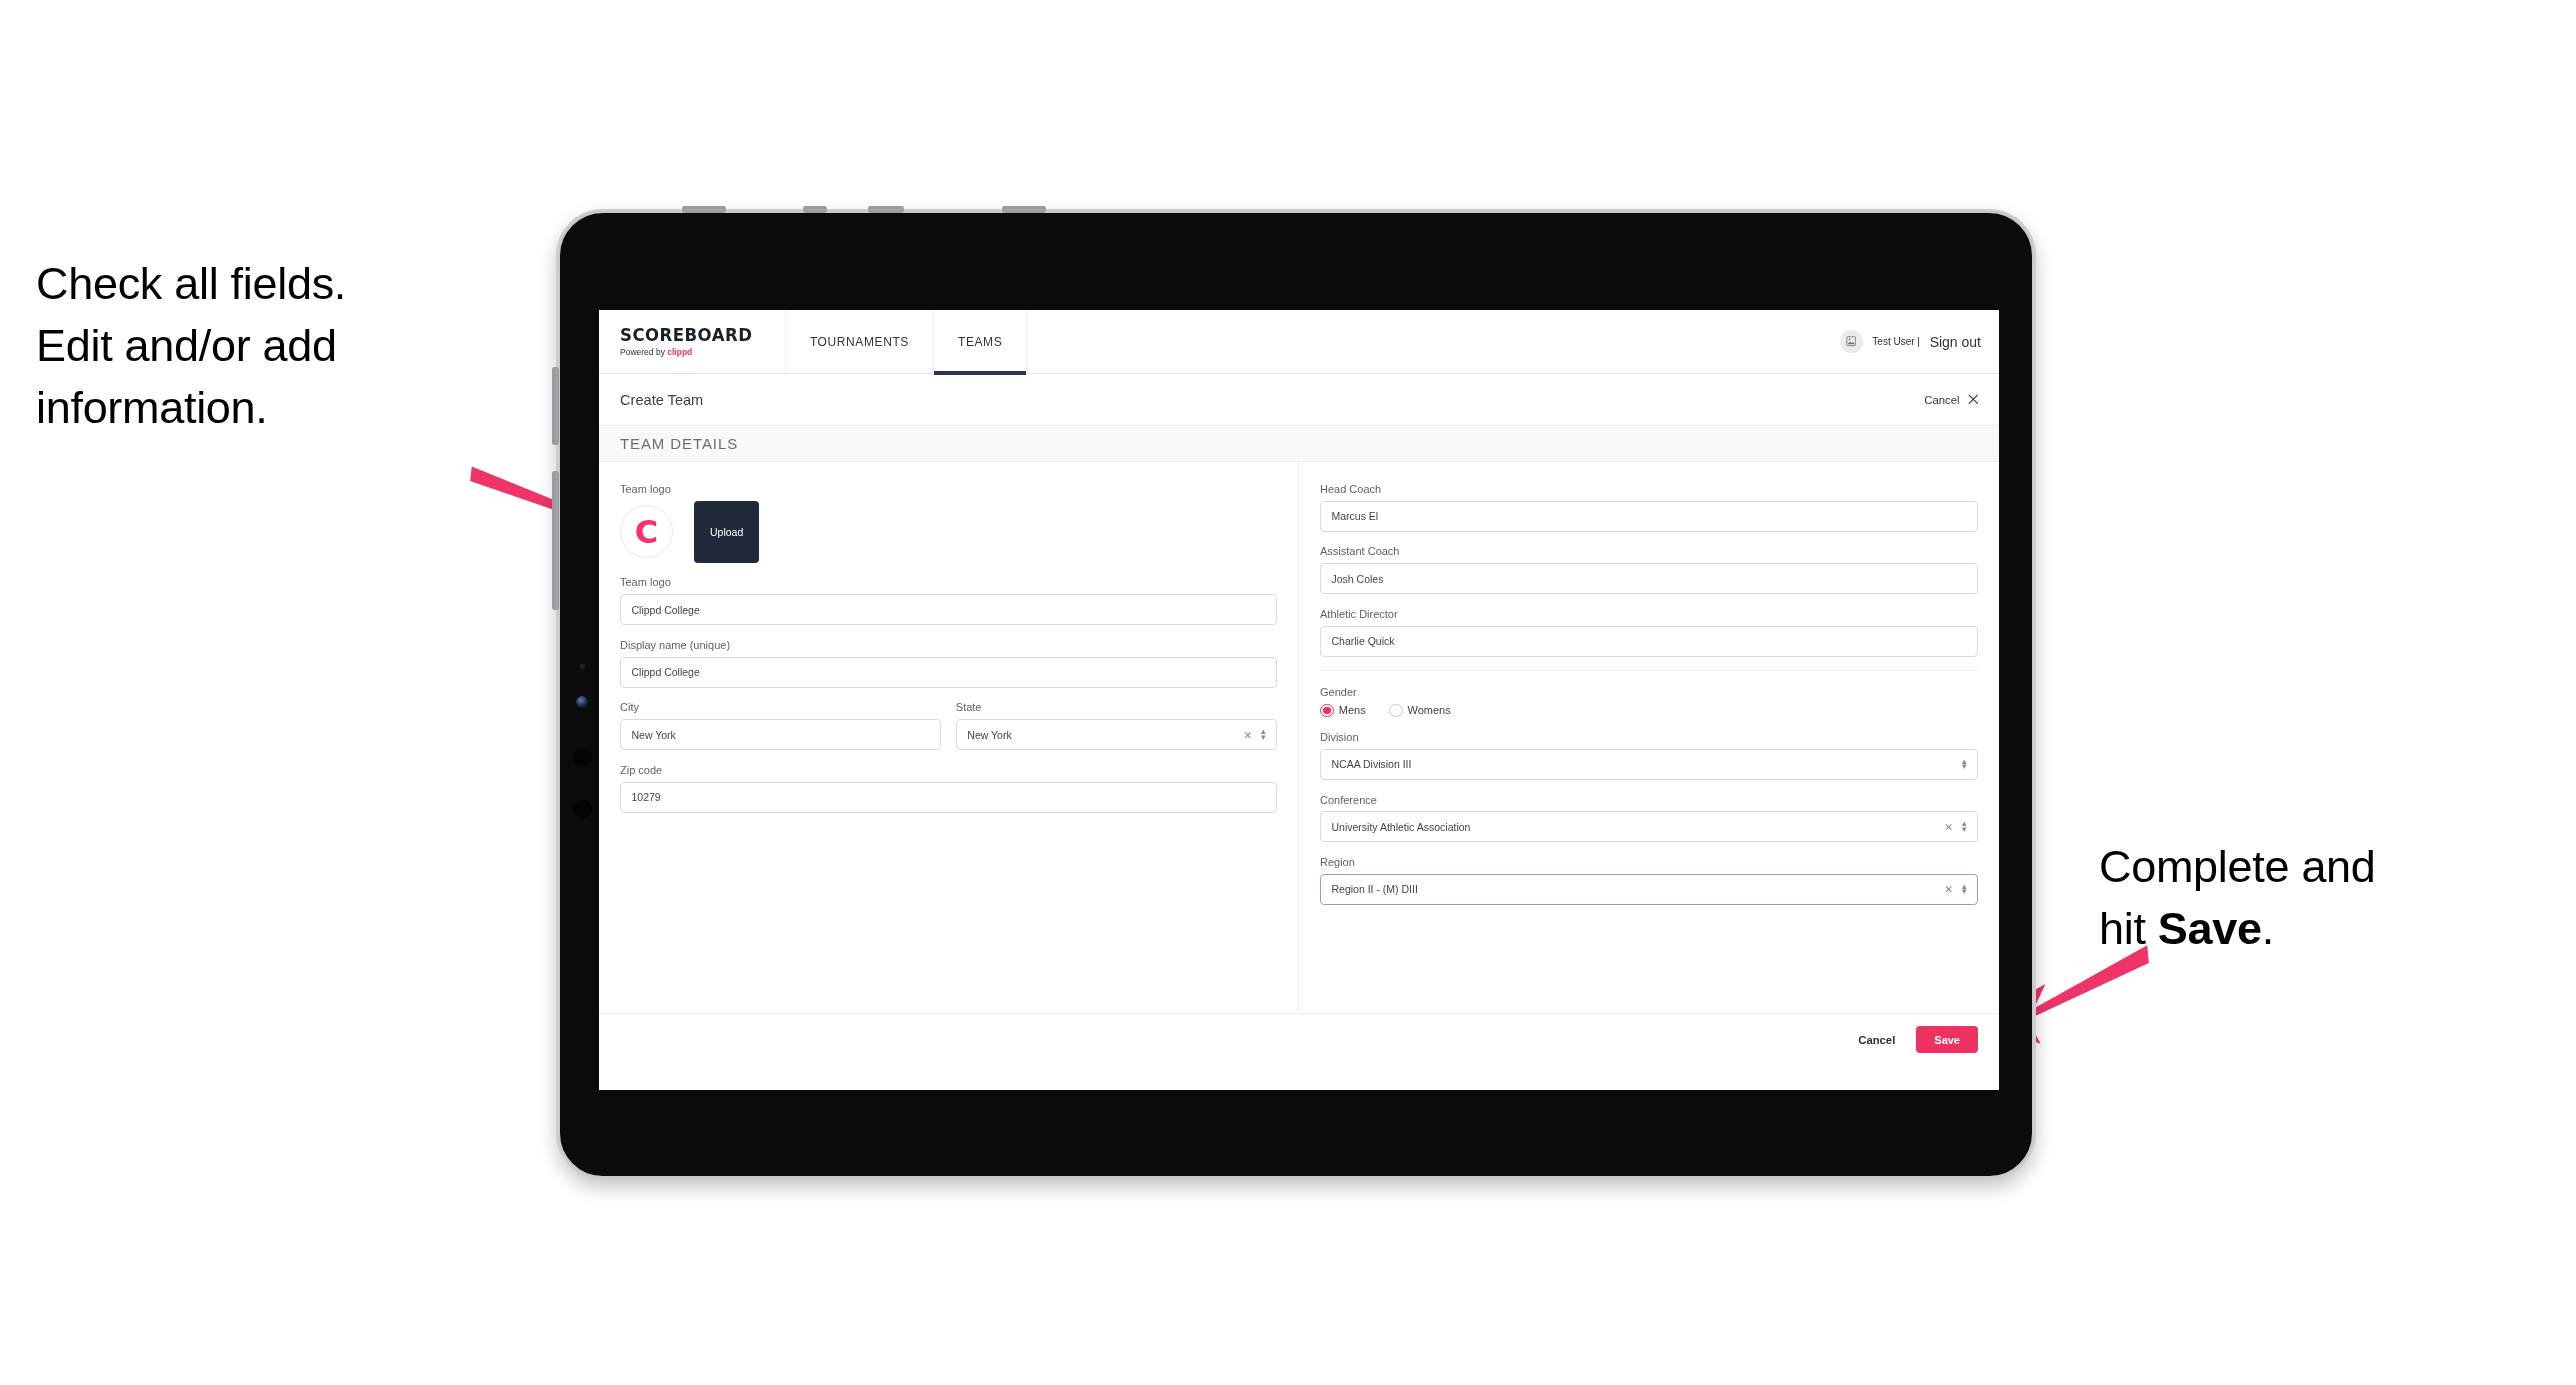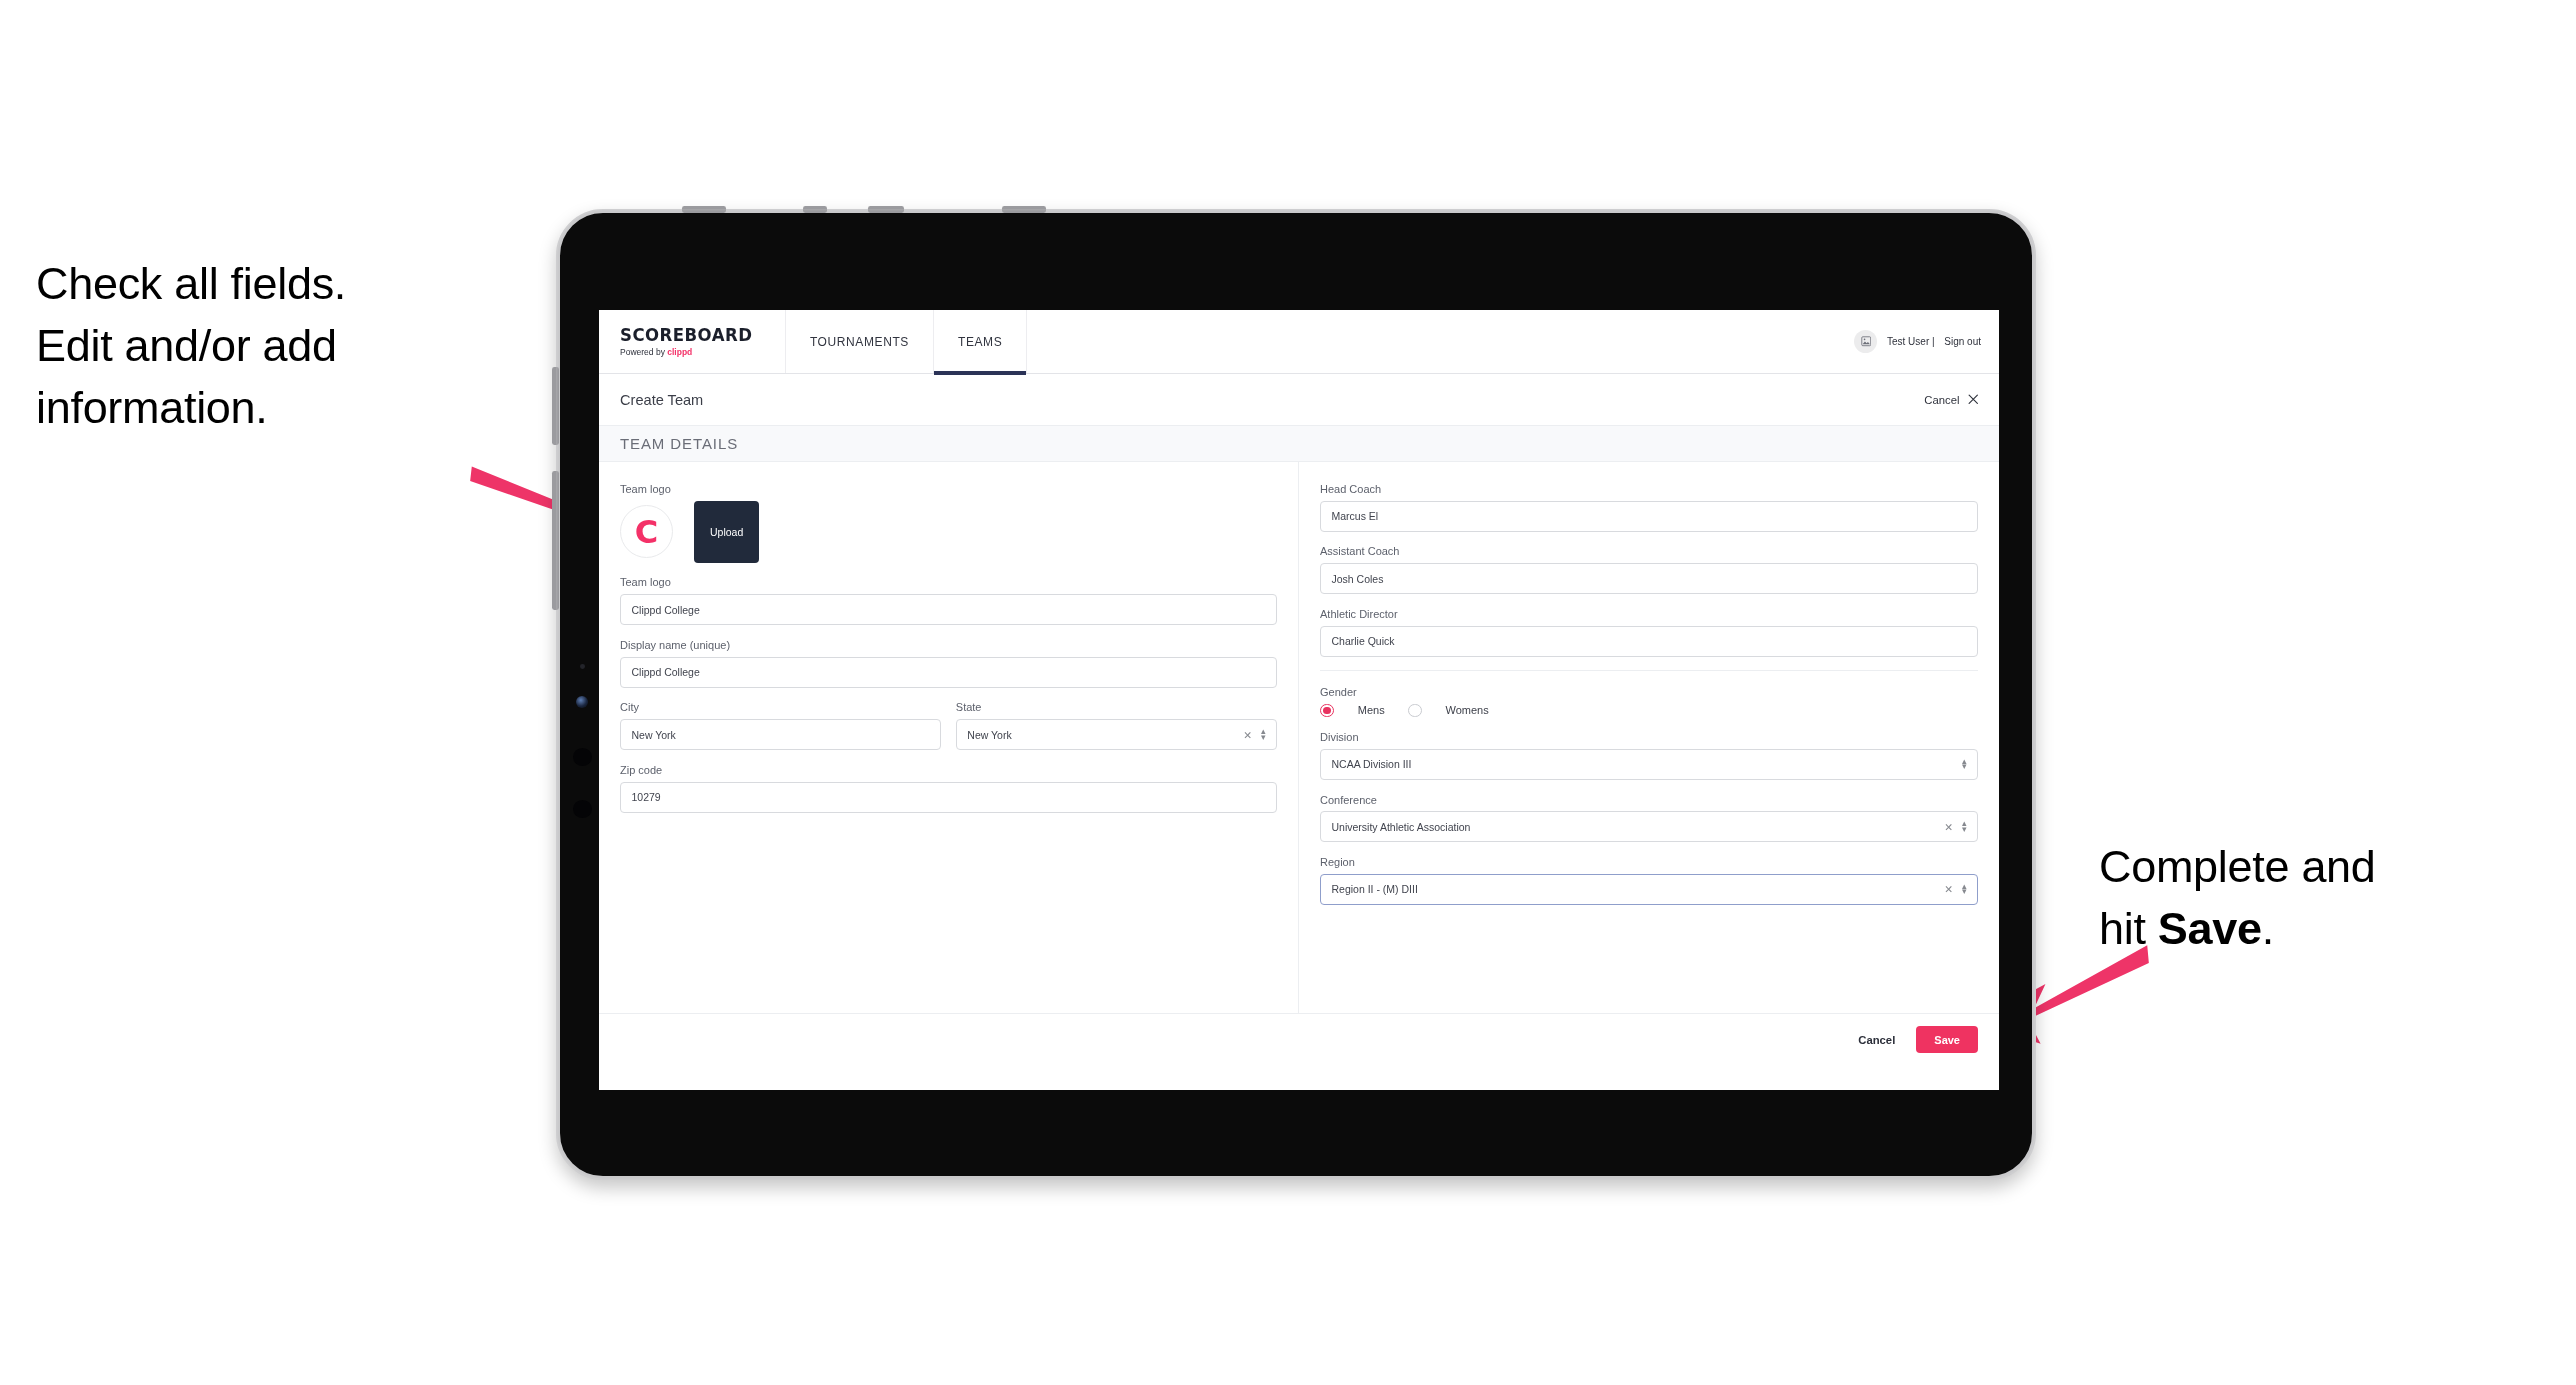--- a/index.html
+++ b/index.html
@@ -97,21 +97,21 @@
   }
   .nav-right {
     margin-left: auto; display: flex; align-items: center; gap: 9.7px; padding-right: 18px;
   }
   .avatar {
     width: 23px; height: 23px; border-radius: 50%;
     background: #ececed; display: flex; align-items: center; justify-content: center;
     color: #6c6f78;
   }
   .user-name { font-size: 10px; color: #2f323c; }
-  .sign-out { font-size: 10px; color: #2f323c; cursor: pointer; }
+  .sign-out { font-size: 14px; color: #2f323c; cursor: pointer; }
 
   
   .card-header {
     display: flex; align-items: center; height: 52px;
     padding: 0 21px; background: #fff; border-bottom: 0.8px solid #eceef1;
   }
   .card-title { font-size: 14.6px; color: #3b3e48; }
   .cancel-top { margin-left: auto; display: flex; align-items: center; gap: 8px; font-size: 11.3px; color: #2f323c; cursor: pointer; }
   .section-bar {
     height: 36px; display: flex; align-items: center; padding: 0 21px;
@@ -150,21 +150,21 @@
     background: #212a3b; color: #fff; border: none; border-radius: 4px;
     padding: 25px 16px; font-size: 10.5px; cursor: pointer;
     font-family: "Liberation Sans", sans-serif;
   }
   .colour-row { display: flex; align-items: center; gap: 9.7px; }
   .colour-swatch { width: 24px; height: 26px; border-radius: 4px; flex: 0 0 auto; }
   .two-col { display: flex; gap: 14.6px; }
   .two-col > .field { flex: 1; margin-bottom: 13.8px; }
 
   .radio-row { display: flex; align-items: center; gap: 23px; margin-top: 3.2px; }
-  .radio { display: flex; align-items: center; gap: 24px; font-size: 11px; color: #3c3f49; cursor: pointer; }
+  .radio { display: flex; align-items: center; gap: 5px; font-size: 11px; color: #3c3f49; cursor: pointer; }
   .radio-circle {
     width: 13.8px; height: 13.8px; border-radius: 50%;
     border: 1.3px solid #c9cbd0; background: #fff;
     display: flex; align-items: center; justify-content: center;
   }
   .radio-circle.checked { border-color: #e8325f; }
   .radio-circle.checked::after {
     content: ""; width: 7.3px; height: 7.3px; border-radius: 50%; background: #e8325f;
   }
   .divider-h { height: 0.8px; background: #eceef1; margin: 9.7px 0 14.6px 0; }

